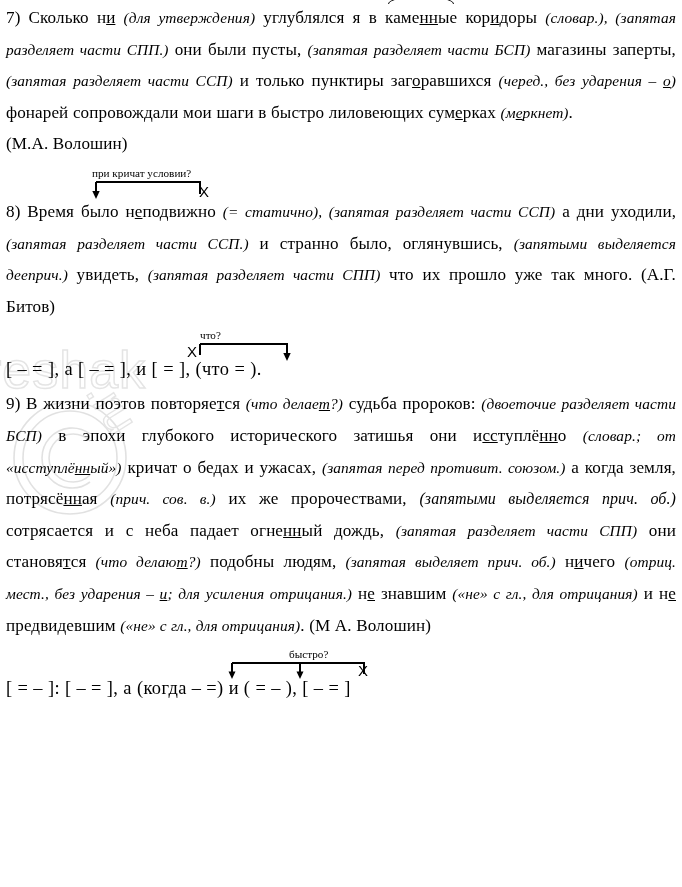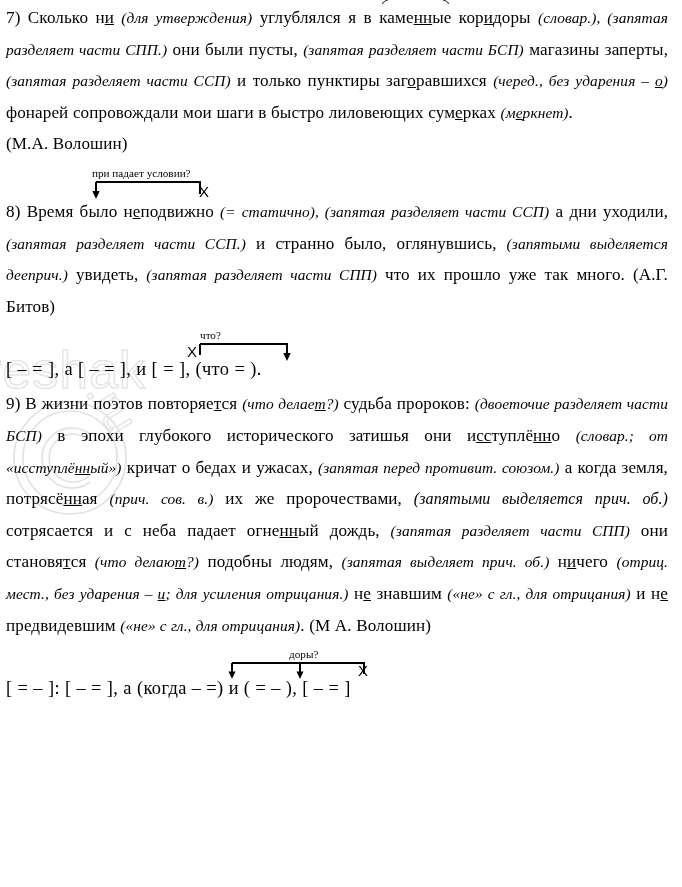--- a/index.html
+++ b/index.html
@@ -27,21 +27,21 @@
     pointer-events: none;
     z-index: 0;
     opacity: 0.55;
   }
   #watermark svg { display: block; }
 
   
   .doc {
     position: relative;
     z-index: 2;
-    padding: 2px 14px 0 6px;
+    padding: 2px 6px 0 6px;
     box-sizing: border-box;
     width: 682px;
   }
 
   p.para {
     margin: 0 0 0 0;
     font-size: 17.1px;
     line-height: 31.6px;
     text-align: justify;
     text-justify: inter-word;
@@ -137,21 +137,21 @@
   </svg>
 </div>
 
 <div class="doc">
 
   <p class="para"><span>7) Сколько н</span><span class="u">и</span> <span class="cm">(для утверждения)</span><span> углублялся я в </span><span class="arc"><span>каме</span><span class="u">нн</span><span>ые</span></span><span> кор</span><span class="u">и</span><span>доры </span><span class="cm">(словар.), (запятая разделяет части СПП.)</span><span> они были пусты, </span><span class="cm">(запятая разделяет части БСП)</span><span> магазины заперты, </span><span class="cm">(запятая разделяет части ССП)</span><span> и только пунктиры заг</span><span class="u">о</span><span>равшихся </span><span class="cm"><span>(черед., без ударения – </span><span class="u">о</span><span>)</span></span><span> фонарей сопровождали мои шаги в быстро лиловеющих сум</span><span class="u">е</span><span>рках </span><span class="cm"><span>(м</span><span class="u">е</span><span>ркнет)</span></span><span>.</span></p>
 
   <p class="para author-line">(М.А. Волошин)</p>
 
   <div class="scheme">
-    <span class="q-label" style="left:86px; top:2px;">при падает условии?</span>
+    <span class="q-label" style="left:86px; top:2px;">при кричат условии?</span>
     <span class="connector" style="left:86px; top:14px;">
       <svg width="112" height="20" viewBox="0 0 112 20">
         <path d="M4 2 H108 V14" stroke="#000" stroke-width="2" fill="none"></path>
         <path d="M4 2 V12" stroke="#000" stroke-width="2" fill="none"></path>
         <polygon points="4,19 0.3,11 7.7,11" fill="#000"></polygon>
       </svg>
     </span>
     <span class="xmark" style="left:193px; top:18px;">X</span>
   </div>
 
@@ -166,21 +166,21 @@
         <polygon points="90,19 86.3,11 93.7,11" fill="#000"></polygon>
       </svg>
     </span>
     <span class="xmark" style="left:181px; top:16px;">X</span>
     <span class="sch-text"><span>[ – = ], а [ – = ], и [ = ], (</span><span>что</span><span> = ).</span></span>
   </div>
 
   <p class="para"><span>9) В жизни поэтов повторяе</span><span class="u">т</span><span>ся </span><span class="cm"><span>(что делае</span><span class="u">т</span><span>?)</span></span><span> судьба пророков: </span><span class="cm">(двоеточие разделяет части БСП)</span><span> в эпохи глубокого исторического затишья они и</span><span class="u">сс</span><span>туплё</span><span class="u">нн</span><span>о </span><span class="cm"><span>(словар.; от «исступлё</span><span class="u">нн</span><span>ый»)</span></span><span> кричат о бедах и ужасах, </span><span class="cm">(запятая перед противит. союзом.)</span><span> а когда земля, потрясё</span><span class="u">нн</span><span>ая </span><span class="cm">(прич. сов. в.)</span><span> их же пророчествами, </span><span class="cm small">(запятыми выделяется прич. об.)</span><span> сотрясается и с неба падает огне</span><span class="u">нн</span><span>ый дождь, </span><span class="cm">(запятая разделяет части СПП)</span><span> они становя</span><span class="u">т</span><span>ся </span><span class="cm"><span>(что делаю</span><span class="u">т</span><span>?)</span></span><span> подобны людям, </span><span class="cm">(запятая выделяет прич. об.)</span><span> н</span><span class="u">и</span><span>чего </span><span class="cm"><span>(отриц. мест., без ударения – </span><span class="u">и</span><span>; для усиления отрицания.)</span></span><span> н</span><span class="u">е</span><span> знавшим </span><span class="cm">(«не» с гл., для отрицания)</span><span> и н</span><span class="u">е</span><span> предвидевшим </span><span class="cm">(«не» с гл., для отрицания)</span><span>. </span><span>(М А. Волошин)</span></p>
 
   <div class="scheme">
-    <span class="q-label" style="left:283px; top:2px;">доры?</span>
+    <span class="q-label" style="left:283px; top:2px;">быстро?</span>
     <span class="connector" style="left:222px; top:14px;">
       <svg width="140" height="20" viewBox="0 0 140 20">
         <path d="M4 2 H136 V13" stroke="#000" stroke-width="2" fill="none"></path>
         <path d="M4 2 V11" stroke="#000" stroke-width="2" fill="none"></path>
         <path d="M72 2 V11" stroke="#000" stroke-width="2" fill="none"></path>
         <polygon points="4,18 0.5,10.5 7.5,10.5" fill="#000"></polygon>
         <polygon points="72,18 68.5,10.5 75.5,10.5" fill="#000"></polygon>
       </svg>
     </span>
     <span class="xmark" style="left:352px; top:16px;">X</span>

